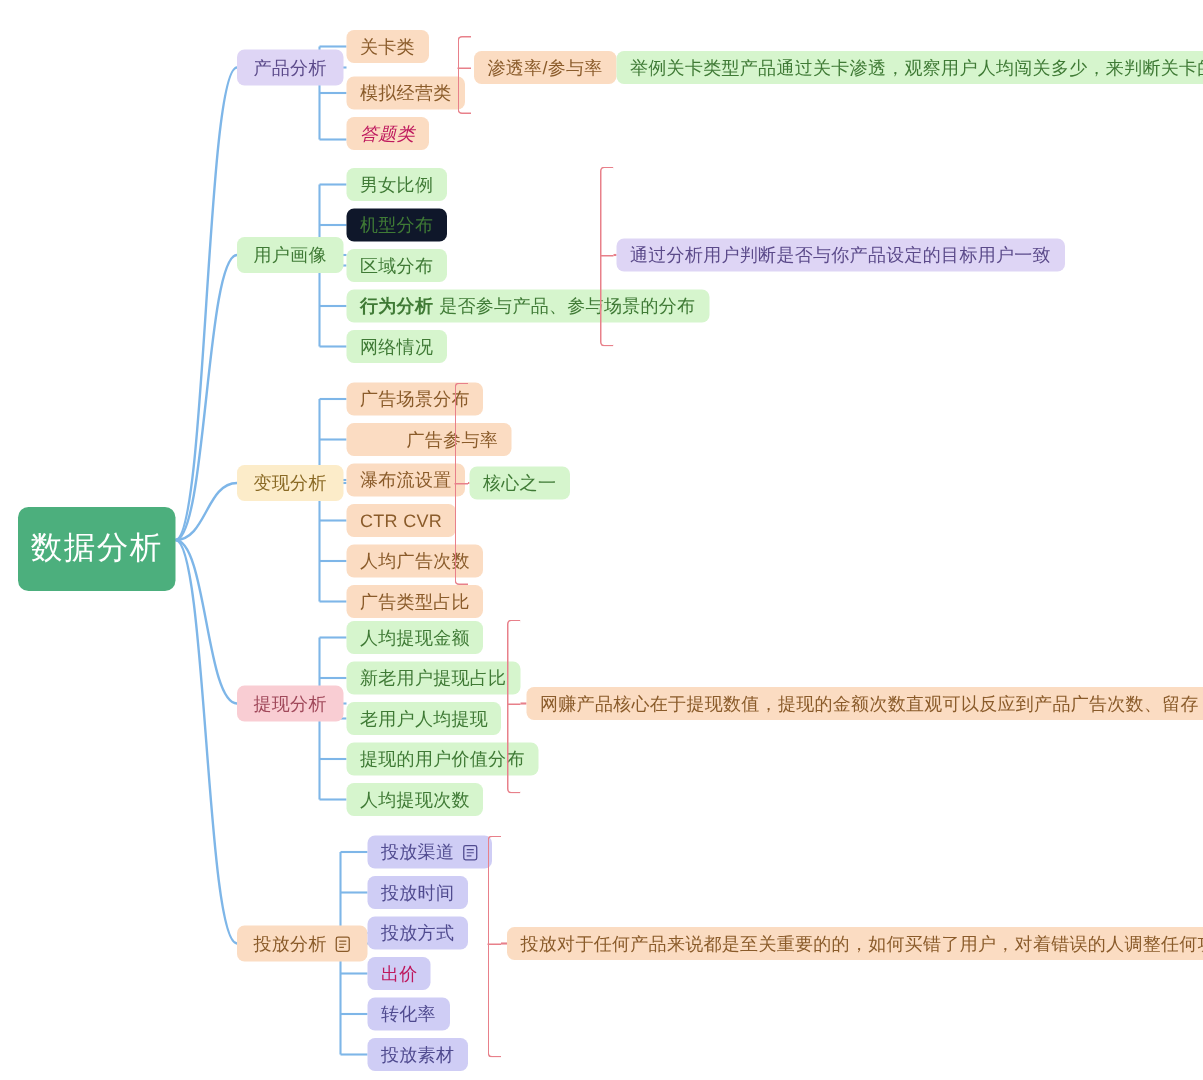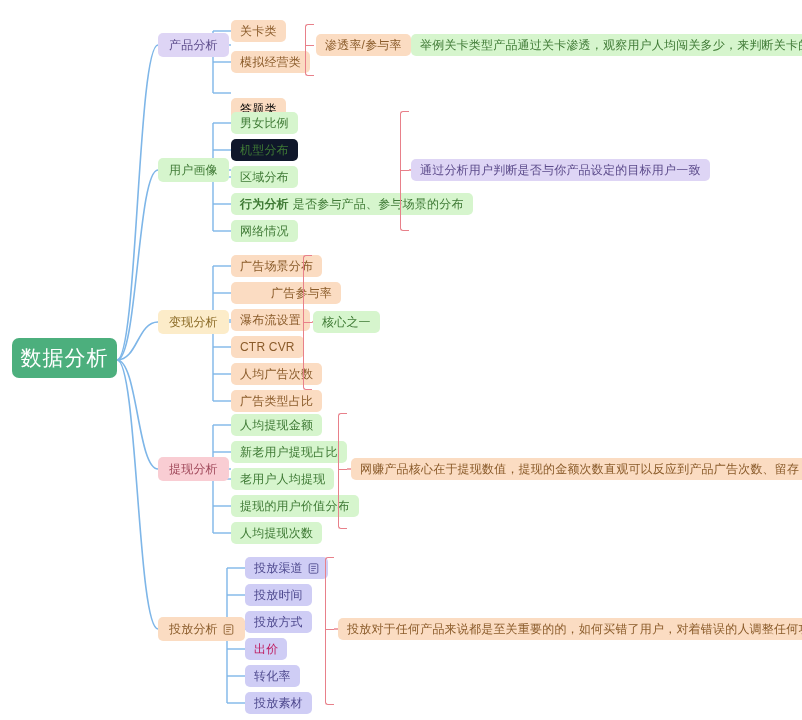--- a/index.html
+++ b/index.html
@@ -120,33 +120,33 @@
       <line x1="227" x2="227" y1="568" y2="703" stroke="#7eb6e8" stroke-width="1.4"></line>
       <line x1="227" x2="245" y1="568" y2="568" stroke="#7eb6e8" stroke-width="1.4"></line>
       <line x1="227" x2="245" y1="595" y2="595" stroke="#7eb6e8" stroke-width="1.4"></line>
       <line x1="227" x2="245" y1="622" y2="622" stroke="#7eb6e8" stroke-width="1.4"></line>
       <line x1="227" x2="245" y1="649" y2="649" stroke="#7eb6e8" stroke-width="1.4"></line>
       <line x1="227" x2="245" y1="676" y2="676" stroke="#7eb6e8" stroke-width="1.4"></line>
       <line x1="227" x2="245" y1="703" y2="703" stroke="#7eb6e8" stroke-width="1.4"></line>
       <line x1="334" x2="338" y1="629" y2="629" stroke="#e8808a" stroke-width="1.4"></line>
     </svg>
   <div id="nodes">
-      <div class="node root" style="background: rgb(76, 175, 125); color: rgb(255, 255, 255); left: 12px; top: 338px; width: 105px; height: 40px;">
+      <div class="node root" style="background: rgb(76, 175, 125); color: rgb(255, 255, 255); left: 12px; top: 338px; width: 105px; height: 56px;">
         <span>数据分析</span>
       </div>
       <div class="node lvl1" style="background: rgb(222, 213, 245); color: rgb(91, 74, 138); left: 158px; top: 33px;">
         <span>产品分析</span>
       </div>
       <div class="node" style="background: rgb(251, 220, 194); color: rgb(138, 91, 42); left: 231px; top: 20px;">
         <span>关卡类</span>
       </div>
       <div class="node" style="background: rgb(251, 220, 194); color: rgb(138, 91, 42); left: 231px; top: 51px;">
         <span>模拟经营类</span>
       </div>
-      <div class="node" style="background: rgb(251, 220, 194); color: #000000; left: 231px; top: 98px;">
+      <div class="node" style="background: rgb(251, 220, 194); color: #be185d; left: 231px; top: 78px; font-style: italic;">
         <span>答题类</span>
       </div>
       <div class="bracket" style="left: 305px; top: 24px; width: 9px; height: 52px;"></div>
       <div class="bracket-tick" style="left: 305px; top: 45px; width: 9px;"></div>
       <div class="node" style="background: rgb(251, 220, 194); color: rgb(138, 91, 42); left: 316px; top: 34px;">
         <span>渗透率/参与率</span>
       </div>
       <div class="node" style="background: rgb(214, 245, 205); color: rgb(63, 122, 53); left: 411px; top: 34px;">
         <span>举例关卡类型产品通过关卡渗透，观察用户人均闯关多少，来判断关卡的设定难度</span>
       </div>

